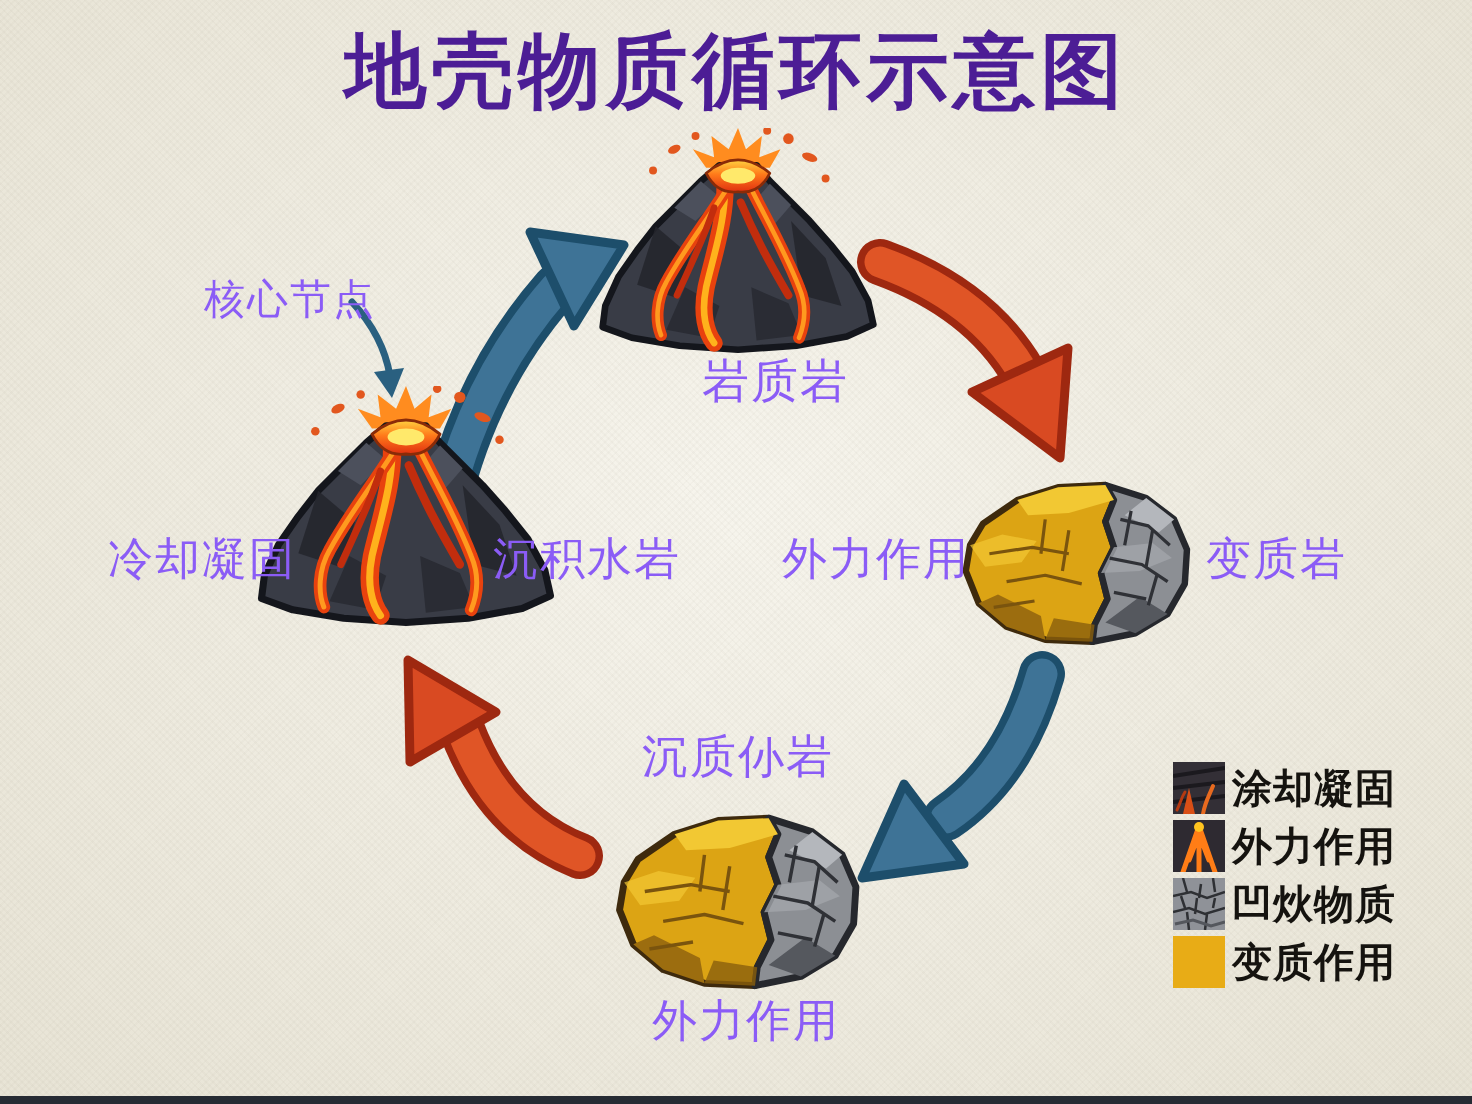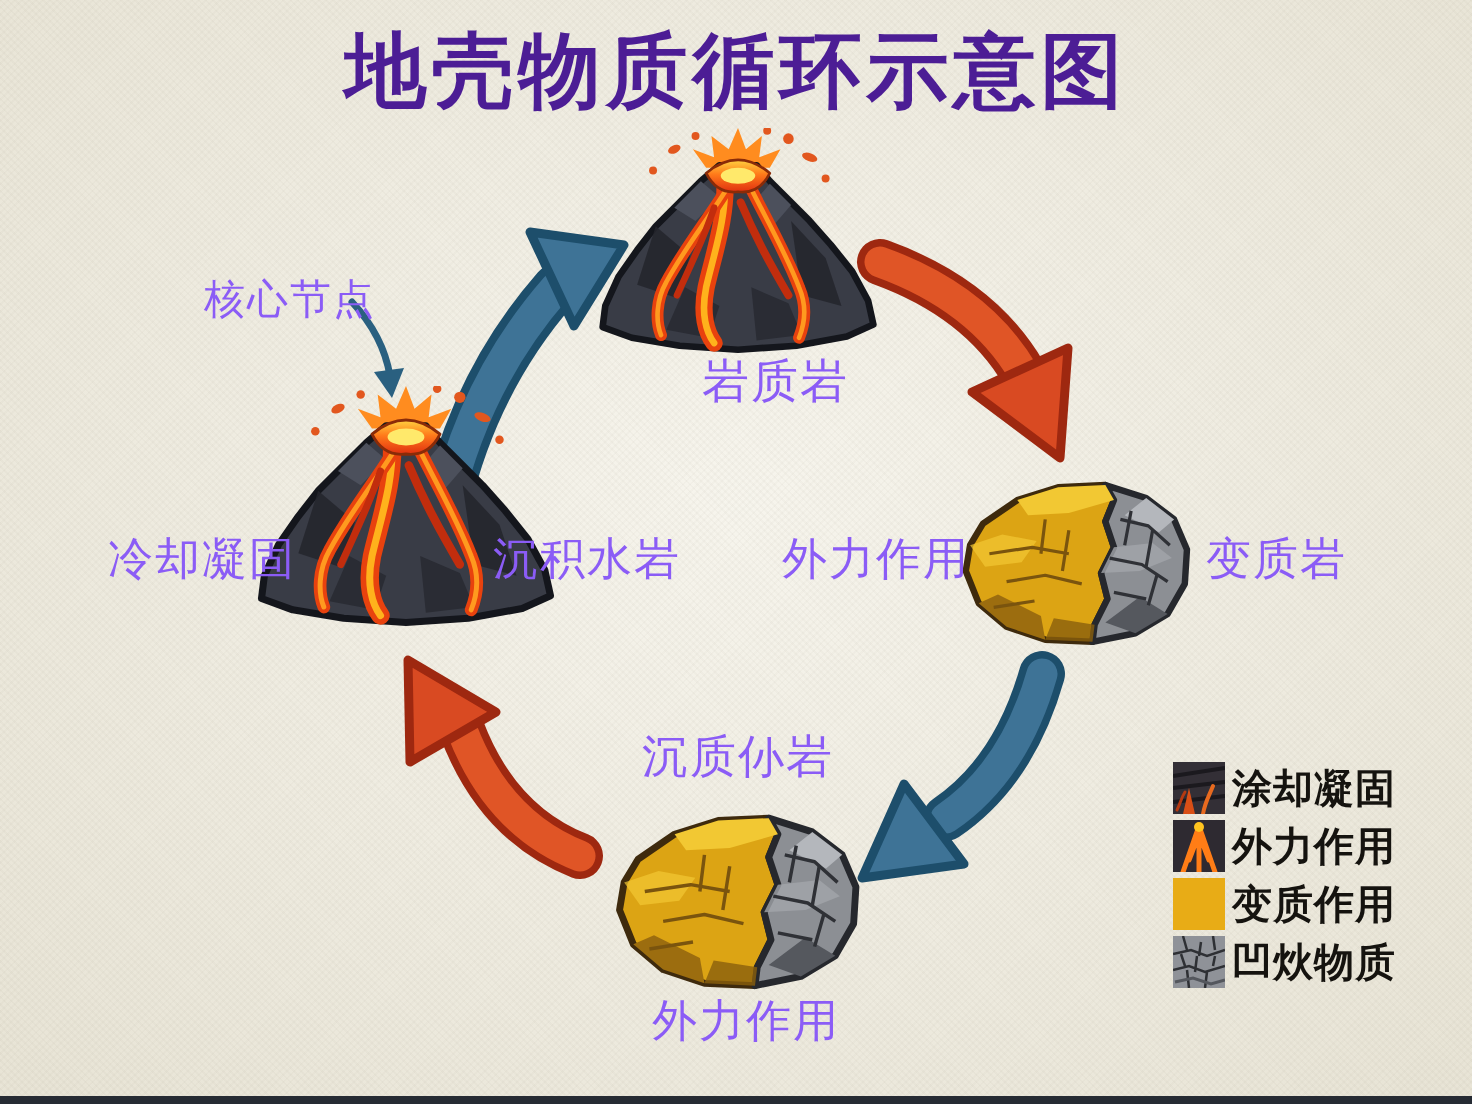--- a/index.html
+++ b/index.html
@@ -177,30 +177,30 @@
     <div class="legend-row">
       <svg class="swatch" viewBox="0 0 52 52">
         <rect width="52" height="52" fill="#2E2A31"></rect>
         <path d="M26,6 L10,52 M26,6 L42,52 M26,6 L26,52 M26,14 L16,40 M26,14 L36,40" stroke="#FF7D16" stroke-width="5" fill="none" stroke-linecap="round"></path>
         <circle cx="26" cy="7" r="5" fill="#FFC41F"></circle>
       </svg>
       <span class="legend-label">外力作用</span>
     </div>
 
     <div class="legend-row">
-      <span class="swatch swatch-yellow"></span>
-      <span class="legend-label">变质作用</span>
-    </div>
-
-    <div class="legend-row">
       <svg class="swatch" viewBox="0 0 52 52">
         <rect width="52" height="52" fill="#8F9298"></rect>
         <path d="M0,18 L18,14 L34,20 L52,14 M0,34 L16,30 L32,36 L52,30 M10,0 L14,14 M28,6 L26,20 M40,0 L42,14 M8,18 L12,30 M24,20 L22,36 M42,20 L40,30 M14,34 L16,52 M34,36 L32,52" stroke="#2E3034" stroke-width="2.5" fill="none"></path>
         <path d="M2,46 L20,42 L38,48 L52,44" stroke="#54575D" stroke-width="3" fill="none"></path>
       </svg>
       <span class="legend-label">凹炏物质</span>
     </div>
 
+    <div class="legend-row">
+      <span class="swatch swatch-yellow"></span>
+      <span class="legend-label">变质作用</span>
+    </div>
+
 
   </div>
 
   <div class="footer-strip"></div>
 </div>
 
 </body></html>

